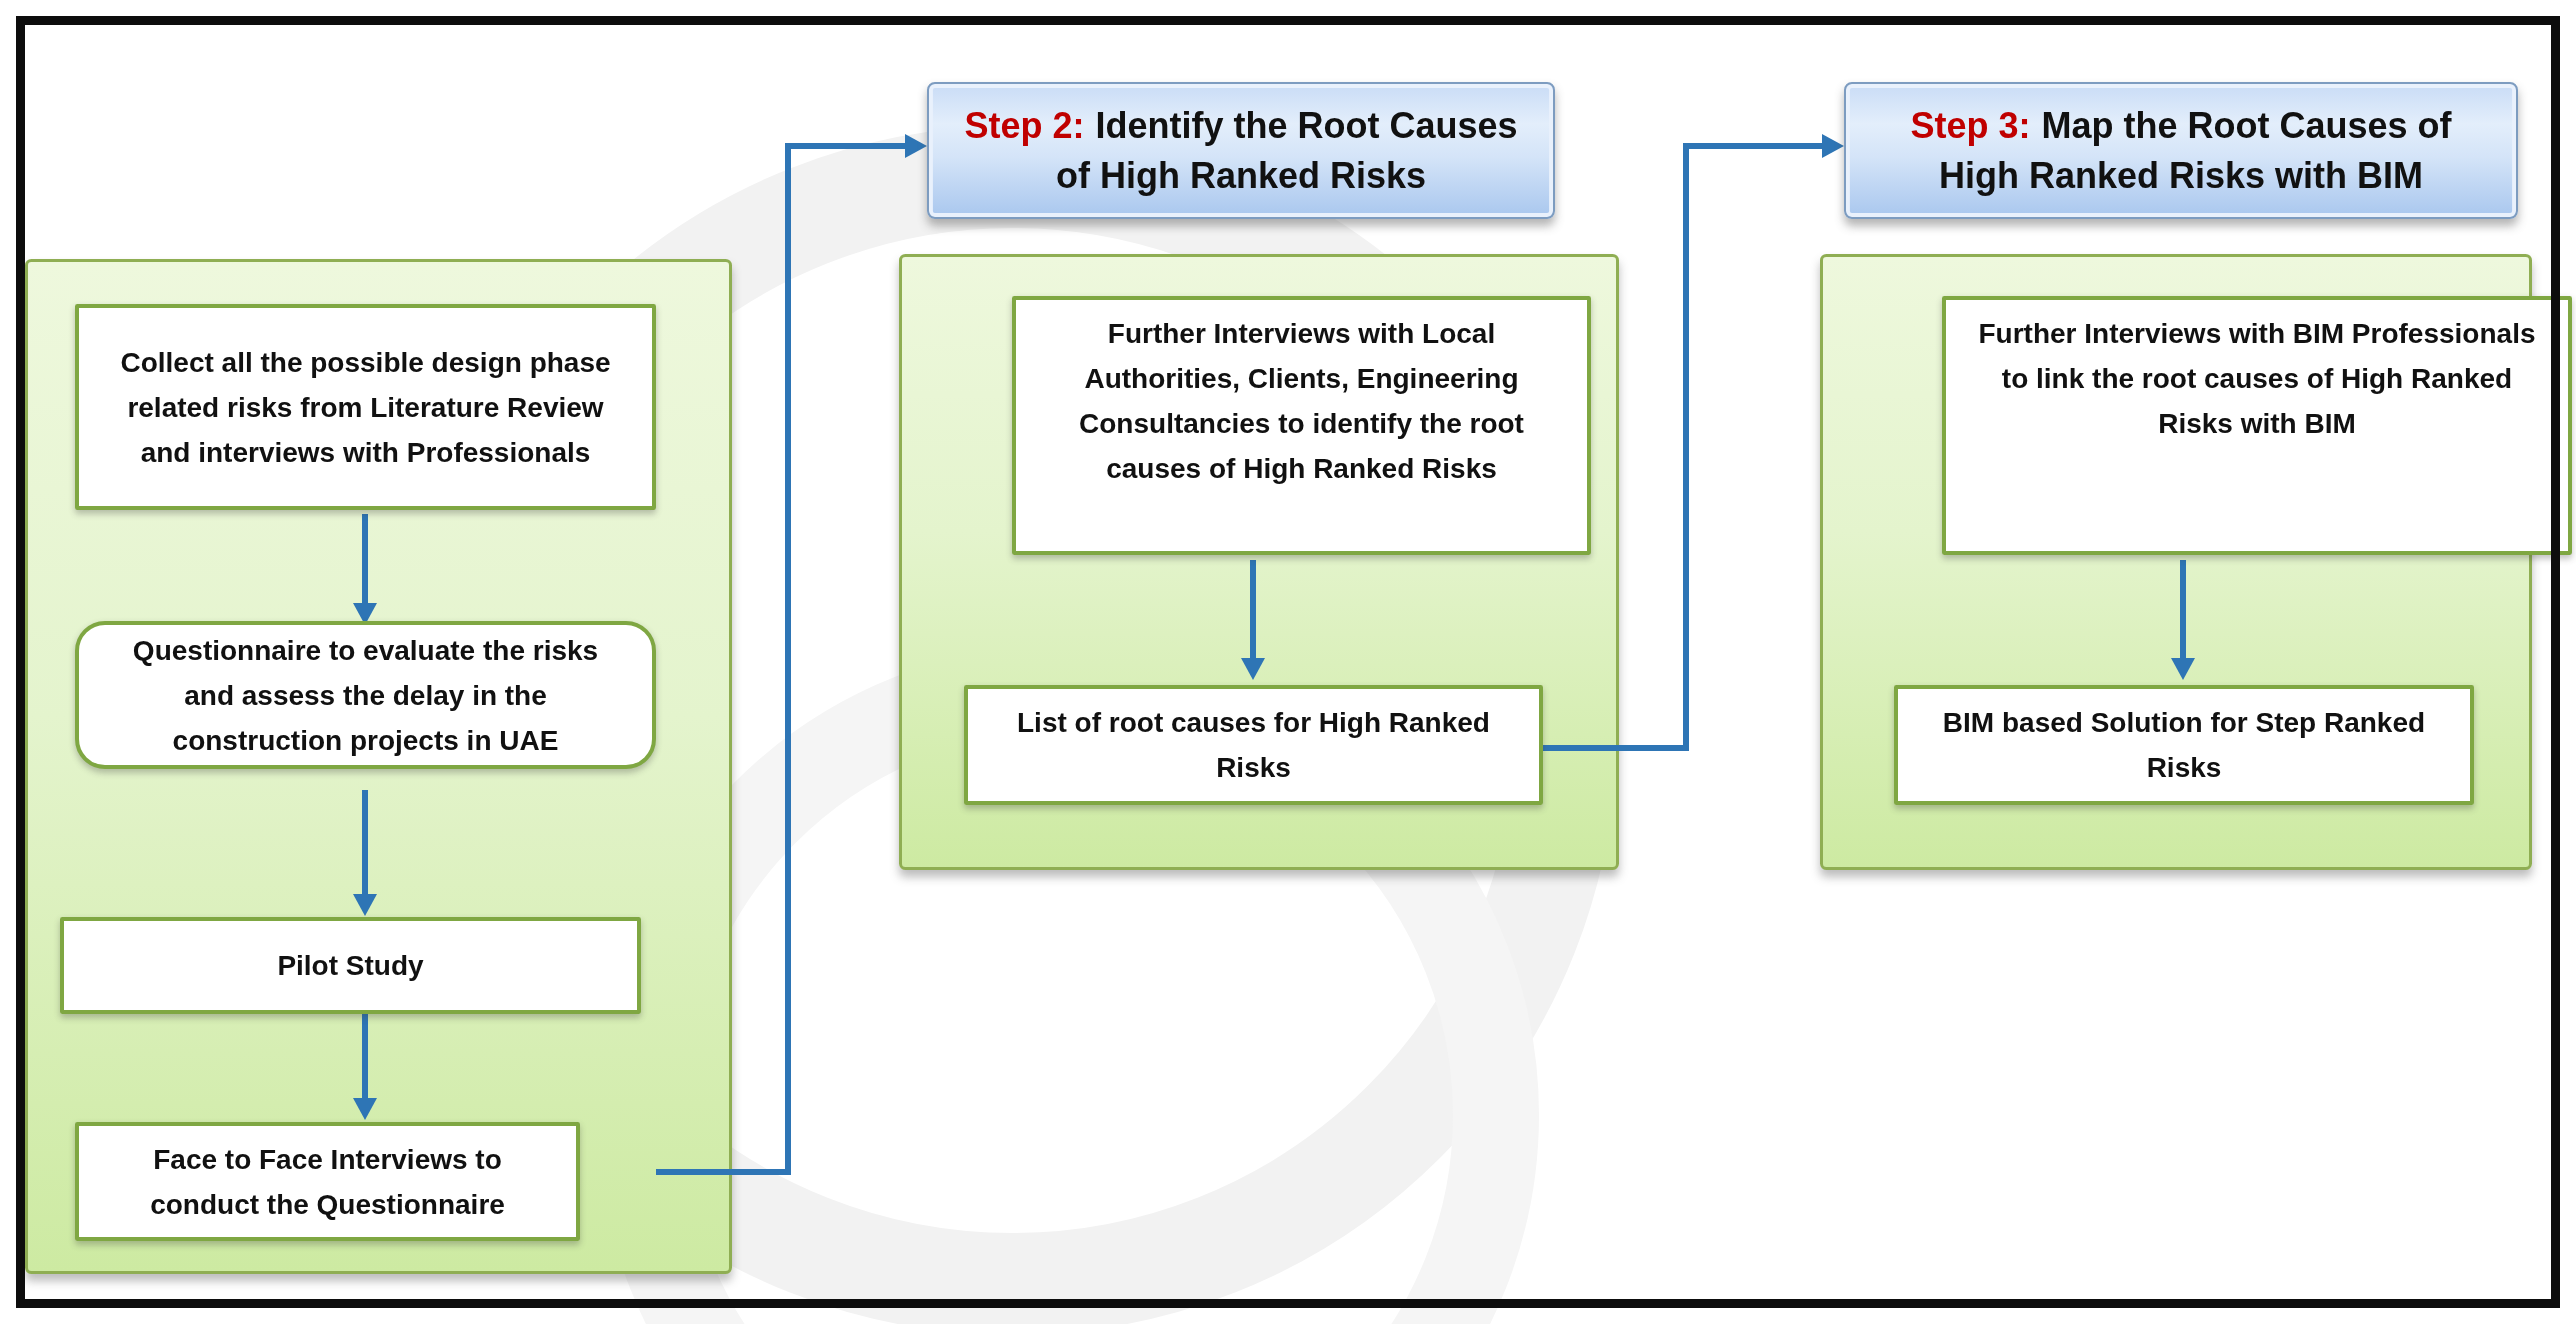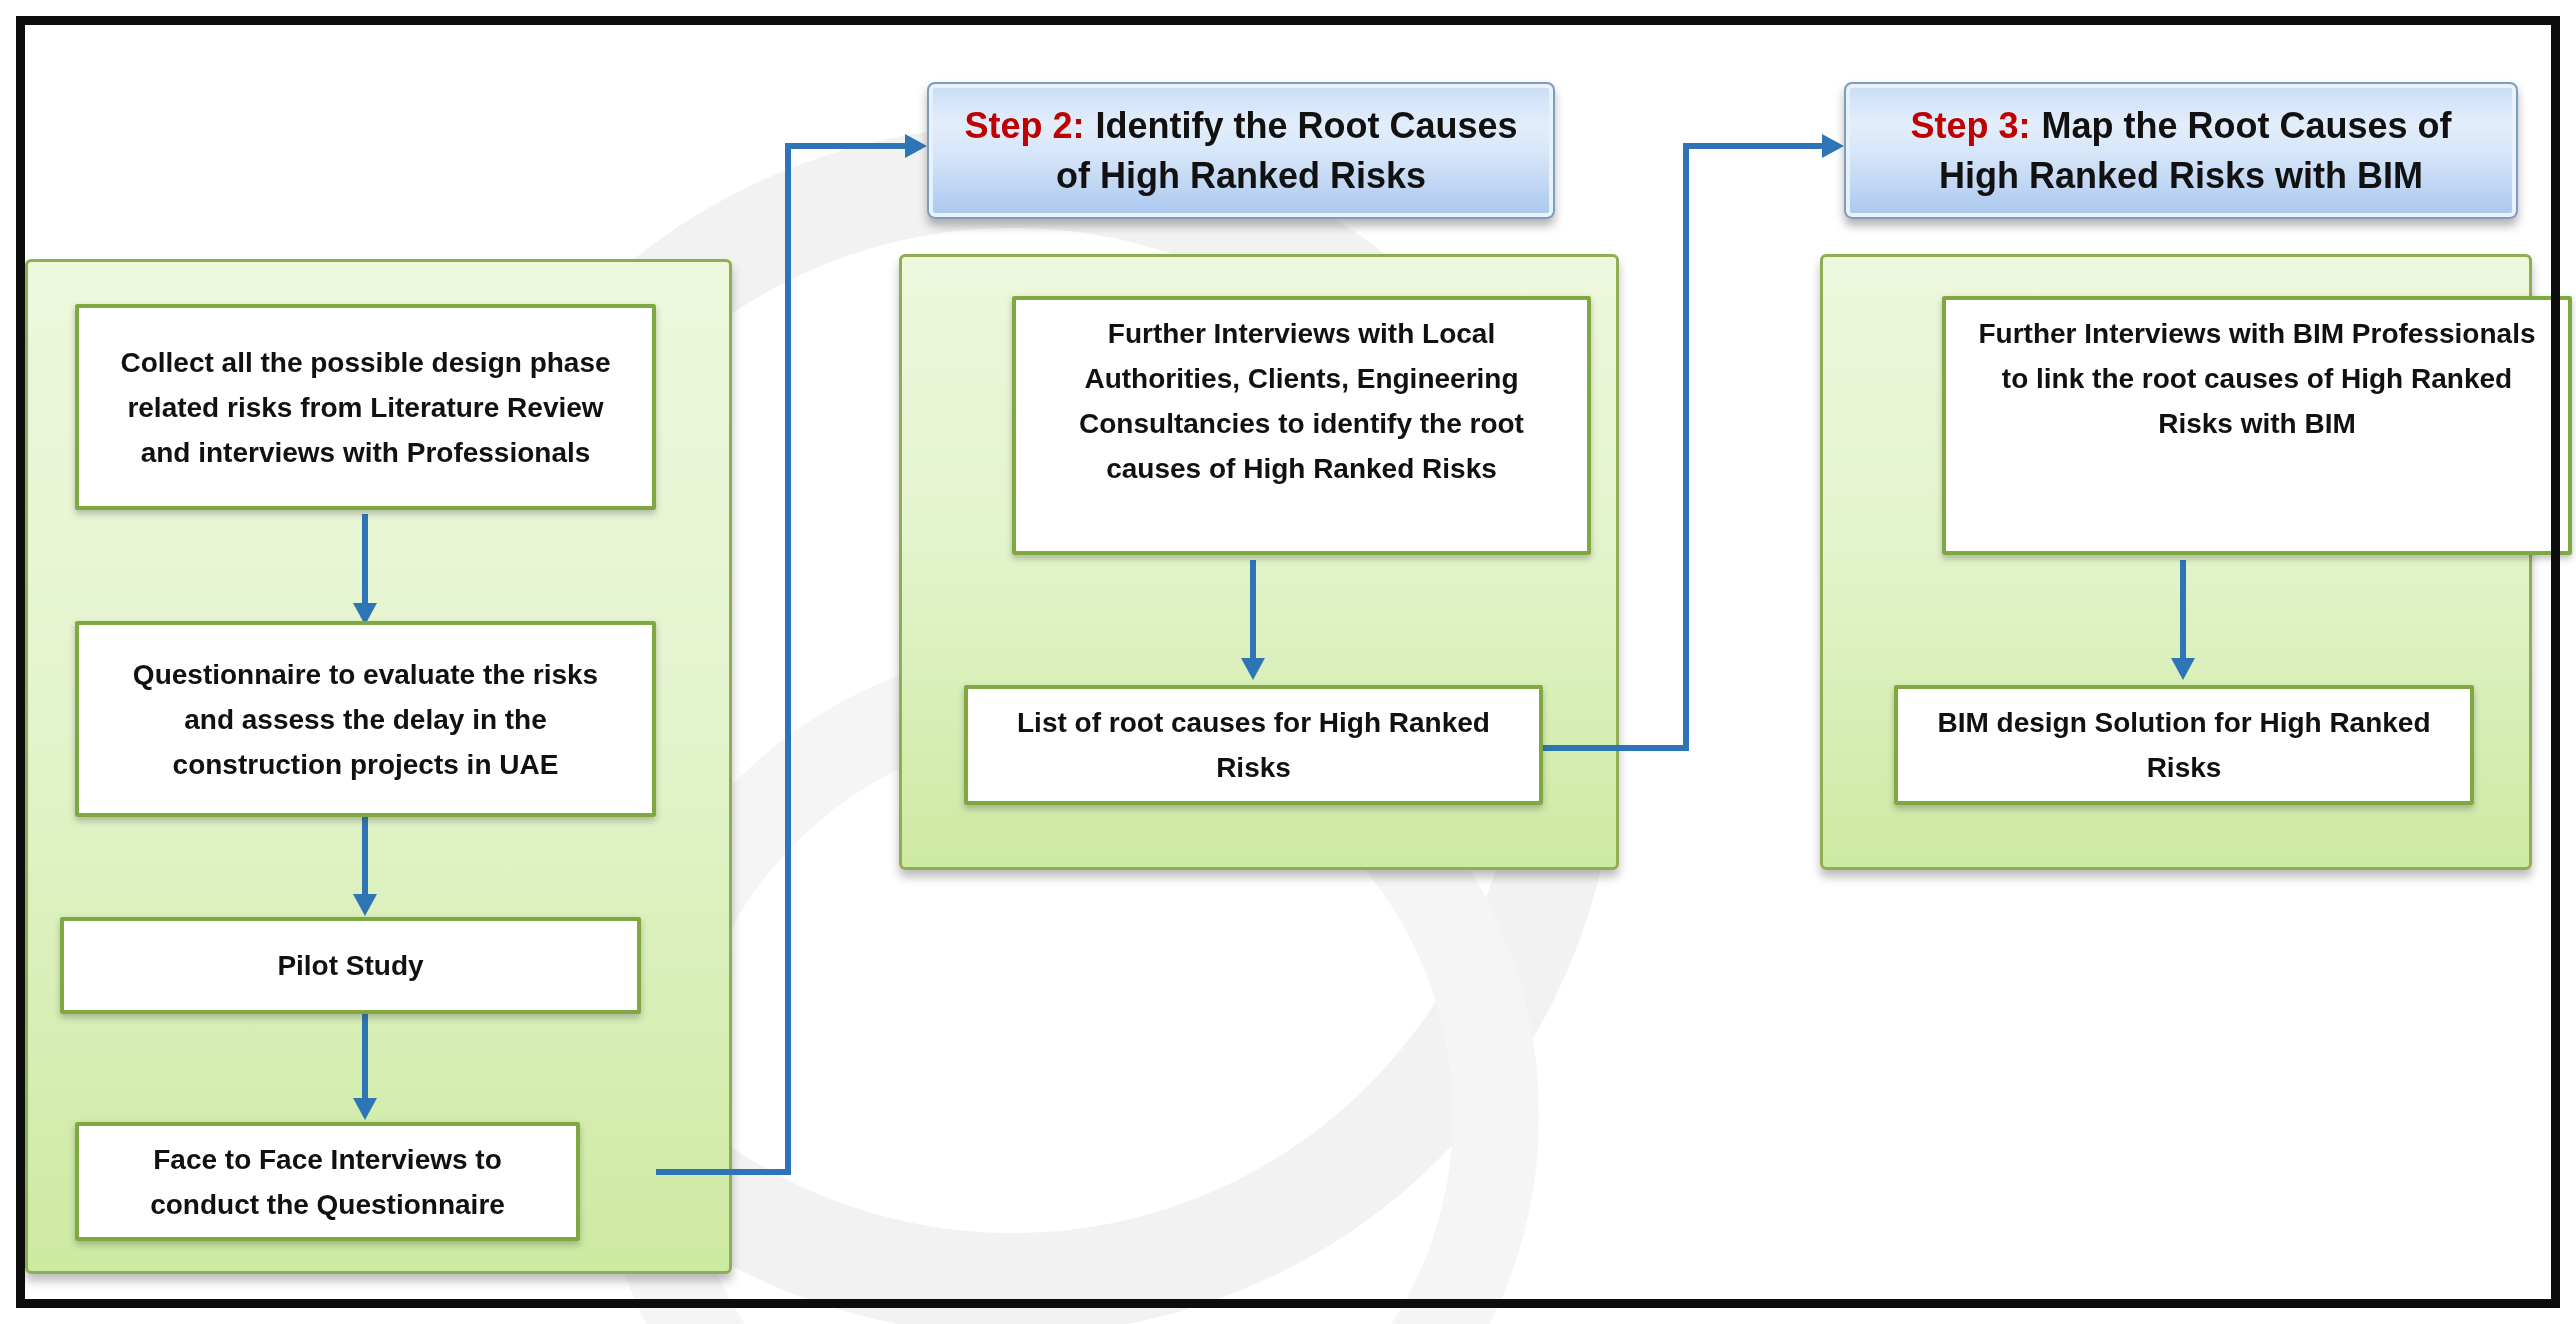--- a/index.html
+++ b/index.html
@@ -49,21 +49,21 @@
   <div class="frame"></div>
 
 
   <div class="panel" style="left:25px;top:259px;width:707px;height:1015px;"></div>
 
   <div class="wbox" style="left:75px;top:304px;width:581px;height:206px;">Collect all the possible design phase related risks from Literature Review and interviews with Professionals</div>
 
   <div class="vline" style="left:362px;top:514px;height:90px;"></div>
   <div class="vhead" style="left:353px;top:603px;"></div>
 
-  <div class="wbox" style="left:75px;top:621px;width:581px;height:196px;">Questionnaire to evaluate the risks and assess the delay in the construction projects in UAE</div>
+  <div class="wbox" style="left:75px;top:621px;width:581px;height:148px;border-radius:30px;">Questionnaire to evaluate the risks and assess the delay in the construction projects in UAE</div>
 
   <div class="vline" style="left:362px;top:790px;height:105px;"></div>
   <div class="vhead" style="left:353px;top:894px;"></div>
 
   <div class="wbox" style="left:60px;top:917px;width:581px;height:97px;">Pilot Study</div>
 
   <div class="vline" style="left:362px;top:999px;height:101px;"></div>
   <div class="vhead" style="left:353px;top:1098px;"></div>
 
   <div class="wbox" style="left:75px;top:1122px;width:505px;height:119px;">Face to Face Interviews to conduct the Questionnaire</div>
@@ -99,16 +99,16 @@
     </div>
   </div>
 
   <div class="panel" style="left:1820px;top:254px;width:712px;height:616px;"></div>
 
   <div class="wbox topalign" style="left:1894px;top:296px;width:630px;height:259px;">Further Interviews with BIM Professionals to link the root causes of High Ranked Risks with BIM</div>
 
   <div class="vline" style="left:2180px;top:560px;height:100px;"></div>
   <div class="vhead" style="left:2171px;top:658px;"></div>
 
-  <div class="wbox" style="left:1894px;top:685px;width:580px;height:120px;">BIM design Solution for High Ranked Risks</div>
+  <div class="wbox" style="left:1894px;top:685px;width:580px;height:120px;">BIM based Solution for Step Ranked Risks</div>
 
 </div>
 
 
 </body></html>

